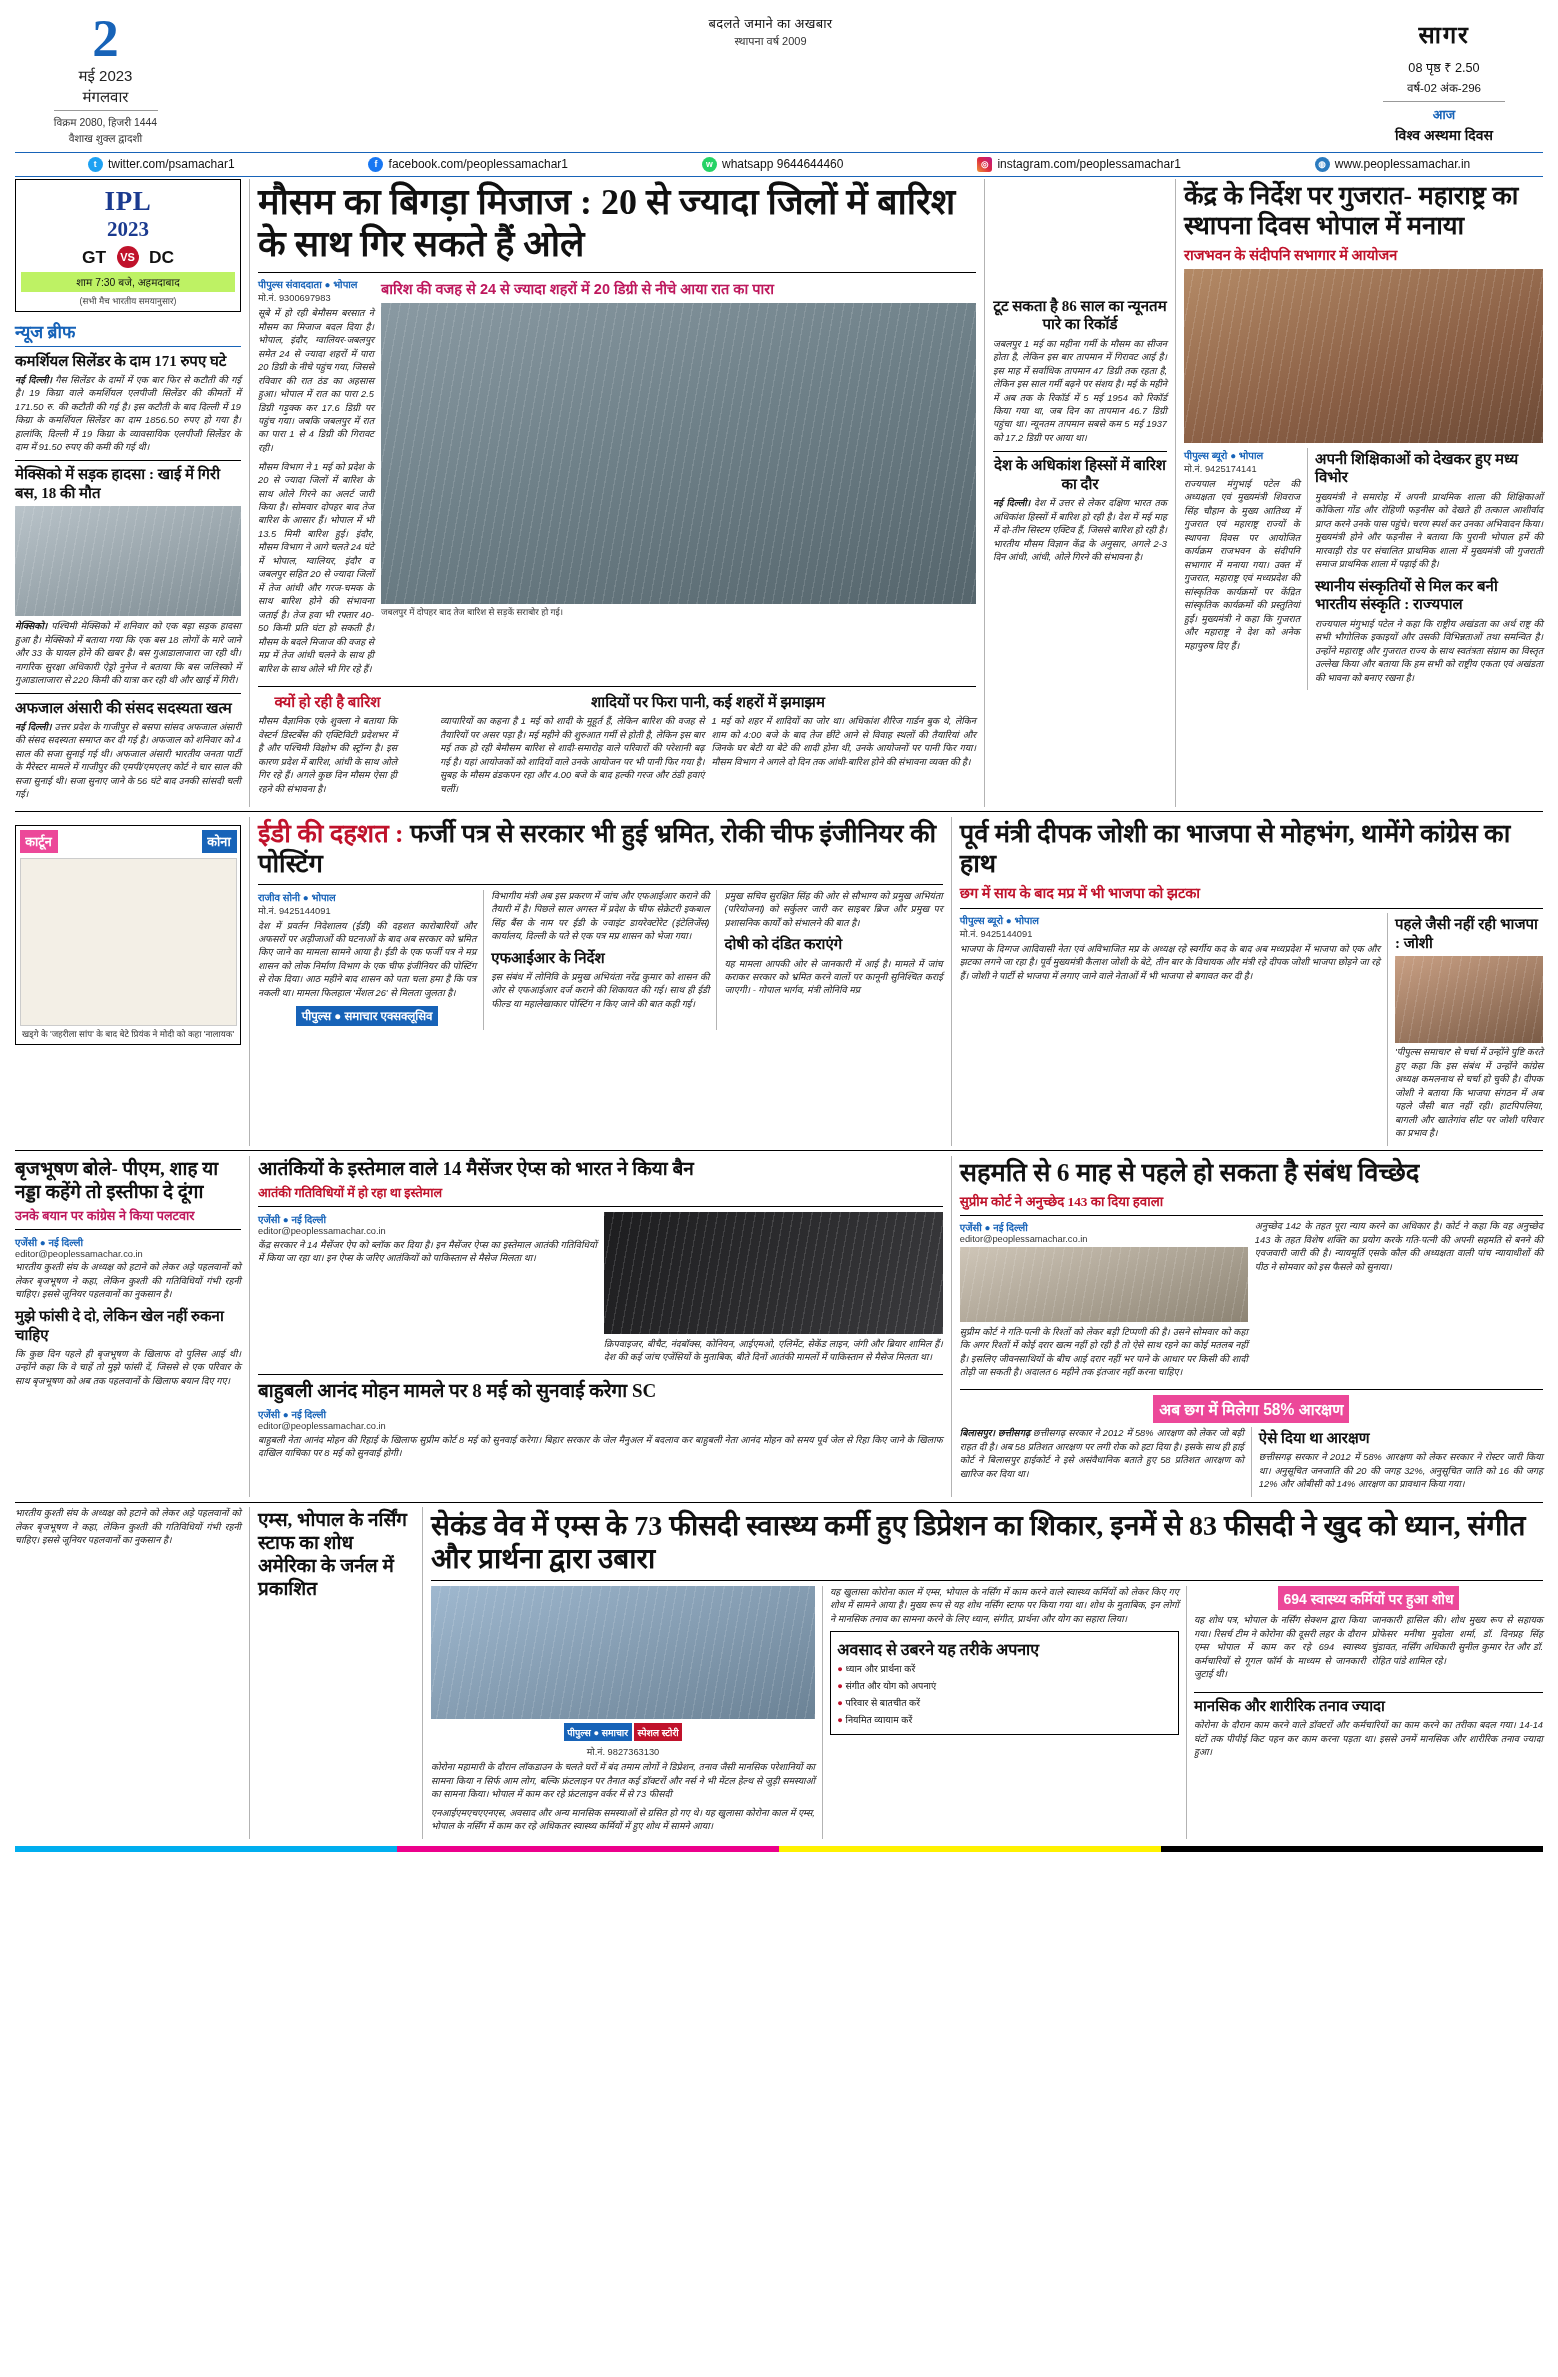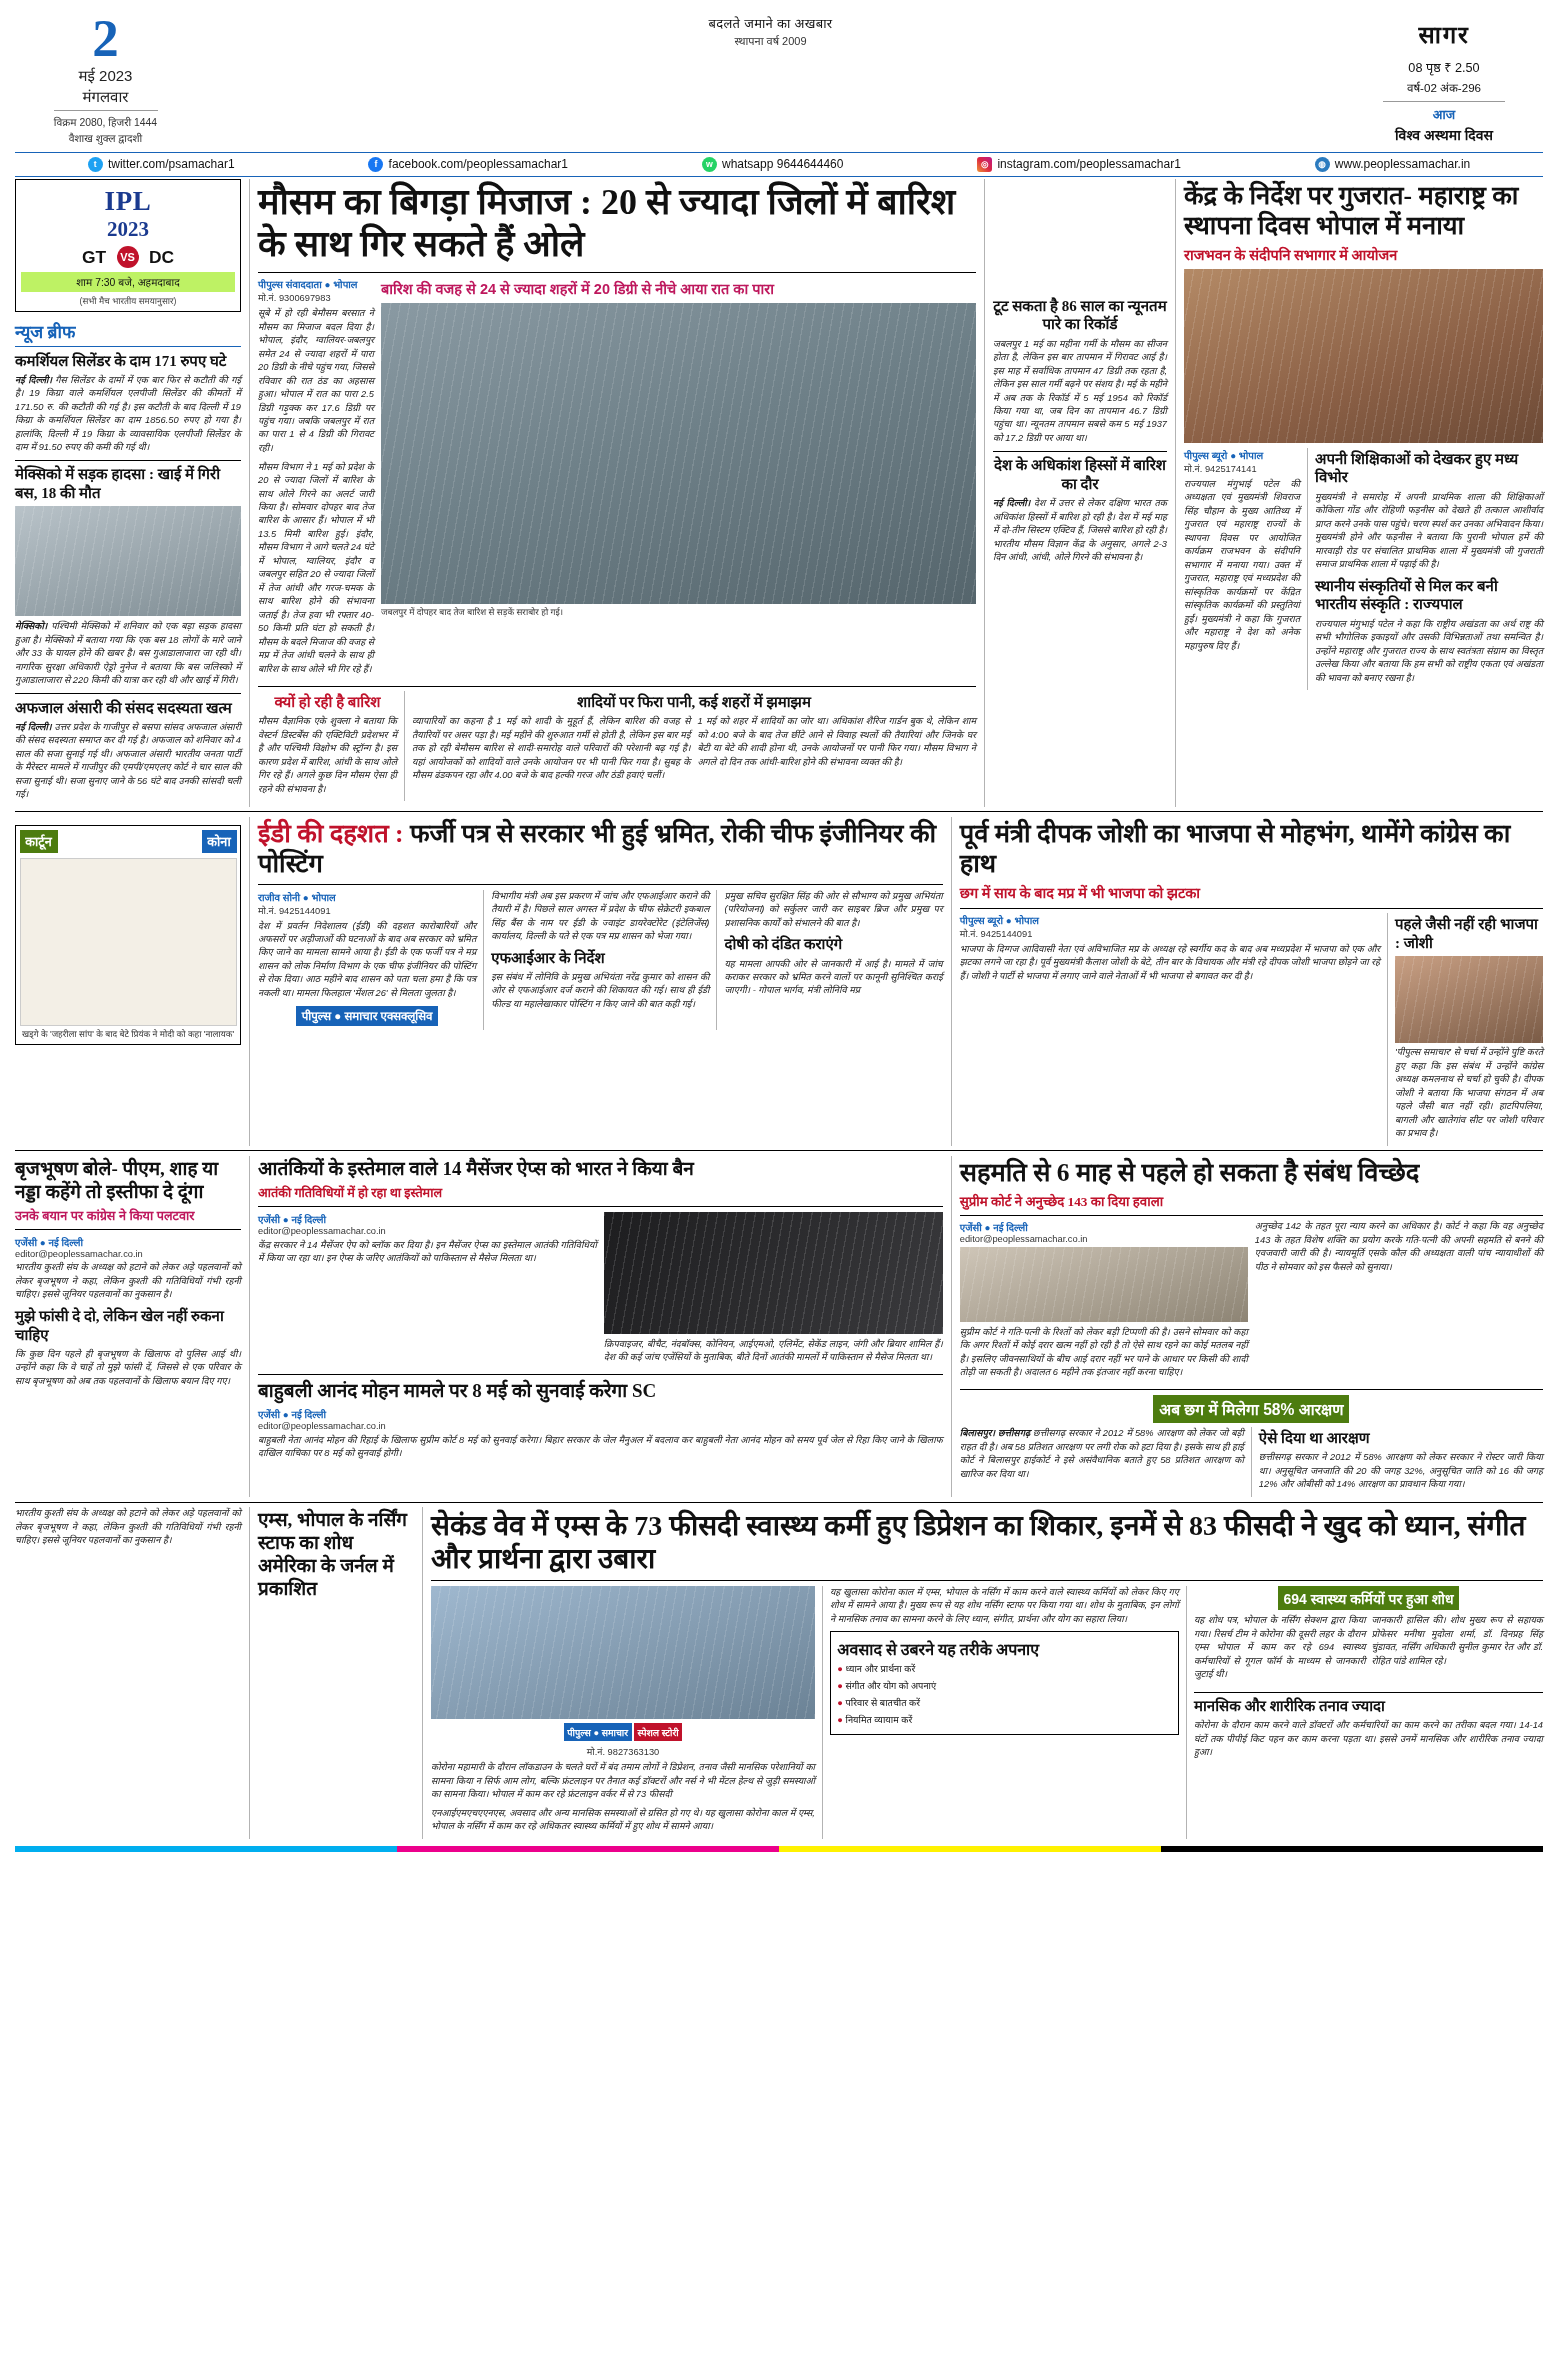--- a/index.html
+++ b/index.html
@@ -149,21 +149,21 @@
     position: absolute; inset: 0;
     background-image: repeating-linear-gradient(100deg, rgba(255,255,255,.12) 0 1.2px, transparent 1.2px 9.3px);
   }
   .sec-box { border: 0.6px solid #000; padding: 5.2px 6.4px; }
   .sec-title-blue {
     font-family: "Liberation Serif", serif;
     color: #1763b8; font-size: 17.4px; font-weight: bold;
     border-bottom: 1.2px solid #1763b8; padding-bottom: 2.9px; margin-bottom: 4.6px;
   }
   .redbar {
-    background: #4d7c0f; color: #fff; font-weight: bold; font-size: 12.7px;
+    background: #ec4899; color: #fff; font-weight: bold; font-size: 12.7px;
     padding: 2.9px 5.8px; display: inline-block;
   }
   .bluebar {
     background: #1763b8; color: #fff; font-weight: bold; font-size: 11.6px;
     padding: 2.9px 5.8px; display: inline-block;
   }
   .tagline-red { color:#c0122b; font-family:"Liberation Serif",serif; font-weight:bold; }
   .ipl-box {
     border: 0.6px solid #000; text-align: center; padding: 5.8px 4.6px 4.6px 4.6px;
   }
@@ -303,21 +303,21 @@
         </div>
         <div class="col" style="flex:1;">
           <div class="subhead">बारिश की वजह से 24 से ज्यादा शहरों में 20 डिग्री से नीचे आया रात का पारा</div>
           <div class="photo rain" style="height:301px;">
               <div class="ph-lines"></div>
             </div>
           <div class="cap">जबलपुर में दोपहर बाद तेज बारिश से सड़कें सराबोर हो गई।</div>
         </div>
       </div>
       <div class="rule-h"></div>
-      <div class="cols" style="gap:7px;">
+      <div class="cols" style="gap:21px;align-items:flex-end;">
         <div class="col" style="width:139px;">
           <h4 class="head centerline tagline-red">क्यों हो रही है बारिश</h4>
           <p class="body sm">मौसम वैज्ञानिक एके शुक्ला ने बताया कि वेस्टर्न डिस्टर्बेंस की एक्टिविटी प्रदेशभर में है और पश्चिमी विक्षोभ की स्ट्रॉन्ग है। इस कारण प्रदेश में बारिश, आंधी के साथ ओले गिर रहे हैं। अगले कुछ दिन मौसम ऐसा ही रहने की संभावना है।</p>
         </div>
         <div class="vrule"></div>
         <div class="col" style="flex:1;">
           <h4 class="head centerline">शादियों पर फिरा पानी, कई शहरों में झमाझम</h4>
           <div class="cols" style="gap:7px;">
             <p class="body sm" style="flex:1;">व्यापारियों का कहना है 1 मई को शादी के मुहूर्त हैं, लेकिन बारिश की वजह से तैयारियों पर असर पड़ा है। मई महीने की शुरुआत गर्मी से होती है, लेकिन इस बार मई तक हो रही बेमौसम बारिश से शादी-समारोह वाले परिवारों की परेशानी बढ़ गई है। यहां आयोजकों को शादियों वाले उनके आयोजन पर भी पानी फिर गया है। सुबह के मौसम ढंडकपन रहा और 4.00 बजे के बाद हल्की गरज और ठंडी हवाएं चलीं।</p>
             <p class="body sm" style="flex:1;">1 मई को शहर में शादियों का जोर था। अधिकांश शैरिज गार्डन बुक थे, लेकिन शाम को 4:00 बजे के बाद तेज छींटे आने से विवाह स्थलों की तैयारियां और जिनके घर बेटी या बेटे की शादी होना थी, उनके आयोजनों पर पानी फिर गया। मौसम विभाग ने अगले दो दिन तक आंधी-बारिश होने की संभावना व्यक्त की है।</p>

